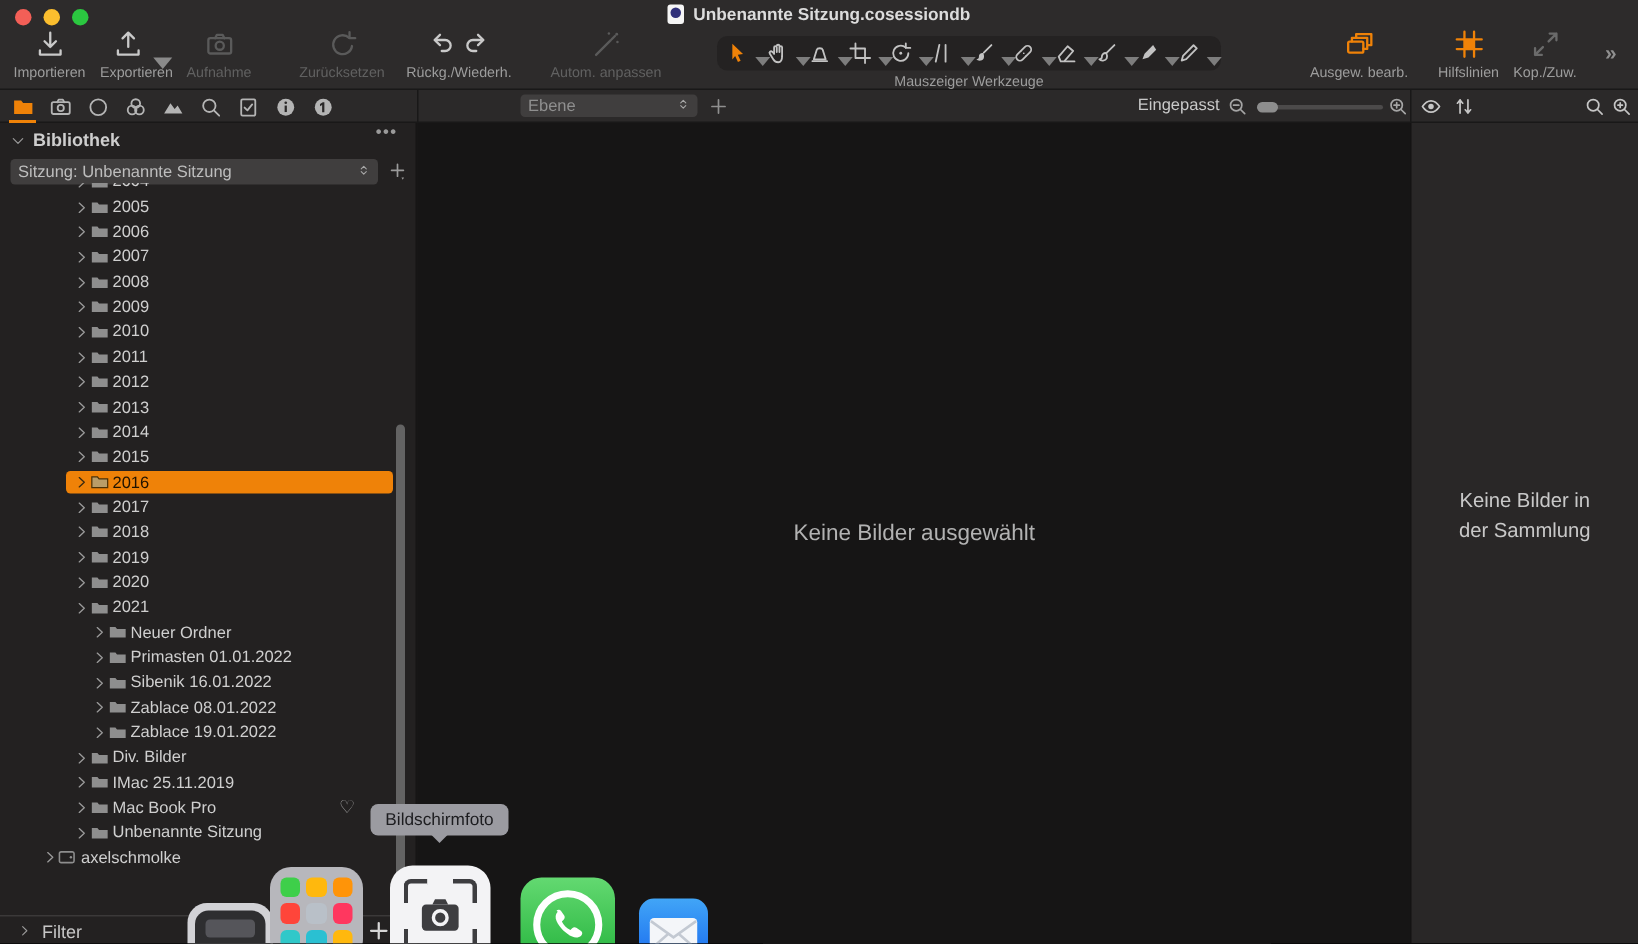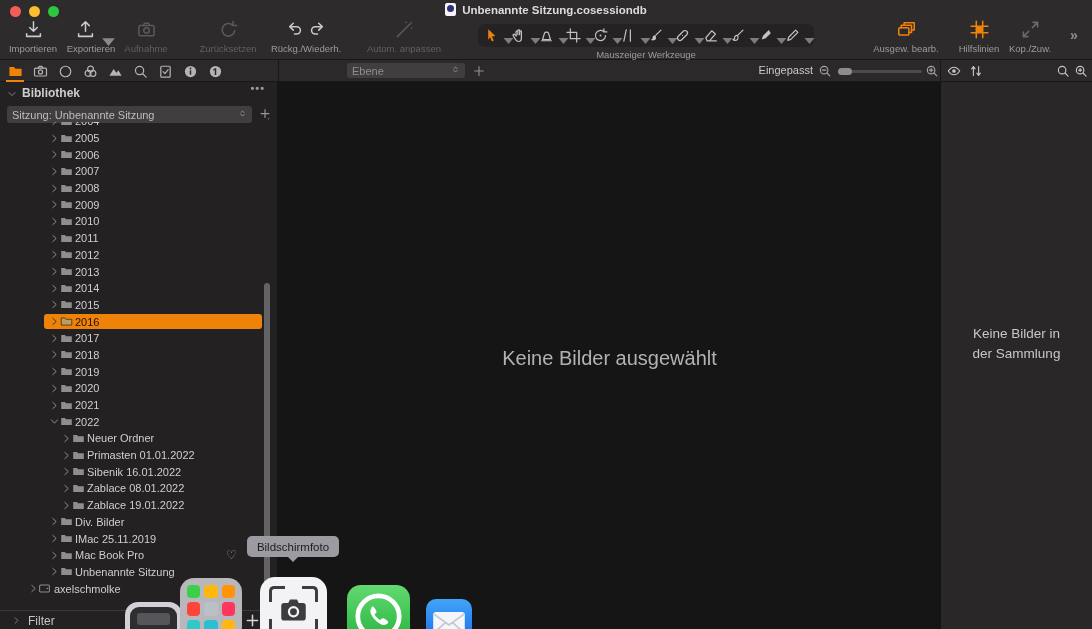--- a/index.html
+++ b/index.html
@@ -69,21 +69,21 @@
   .trow.selected .ticon{color:#8a7448;}
   .tlabel{position:absolute;white-space:nowrap;}
   .theart{position:absolute;left:226px;color:#9a9a9a;font-size:12px;top:1px;}
   .scrollthumb{position:absolute;left:264px;top:201px;width:6px;height:315px;background:#6e6e6e;border-radius:3px;opacity:.85;}
   .filterrow{position:absolute;left:0;bottom:0;width:278px;height:19px;border-top:1px solid #3b3939;background:#232121;box-sizing:border-box;}
   .filterchev{position:absolute;left:12px;top:5px;width:9px;height:9px;color:#9a9a9a;}
   .filterlabel{position:absolute;left:28px;top:3px;font-size:12px;color:#c6c6c6;}
   .filteradd{position:absolute;left:245px;top:2px;width:15px;height:15px;color:#d6d6d6;}
 
   .viewer{position:absolute;left:279px;top:82px;width:661px;height:547px;background:#161515;}
-  .viewer-msg{position:absolute;left:0;top:265px;width:100%;text-align:center;font-size:20px;color:#b2b2b2;}
+  .viewer-msg{position:absolute;left:0;top:265px;width:100%;text-align:center;font-size:15px;color:#b2b2b2;}
   .browser{position:absolute;left:940px;top:82px;width:152px;height:547px;background:#292727;border-left:1px solid #141313;box-sizing:border-box;}
   .browser-msg{position:absolute;left:0;top:242px;width:100%;text-align:center;font-size:13.5px;line-height:20px;color:#c8c8c8;}
 
   
   .dockicon{position:absolute;box-sizing:border-box;}
   .tooltip{position:absolute;left:247px;top:536px;width:92px;height:21px;background:#9b9ba1;border-radius:5px;
     display:flex;align-items:center;justify-content:center;font-size:11.5px;font-weight:500;color:#1d1d20;}
   .tooltip::after{content:"";position:absolute;left:50%;bottom:-5px;margin-left:-6px;border-left:6px solid transparent;border-right:6px solid transparent;border-top:6px solid #9b9ba1;}
   .lp-grid{display:grid;grid-template-columns:repeat(3,1fr);gap:4px;padding:7px;height:100%;box-sizing:border-box;}
   .lp-grid span{border-radius:4px;}
@@ -755,34 +755,20 @@
           </span>
           <span class="ticon" style="left: 60px;">
             <svg viewBox="0 0 16 16">
               <path d="M1.5 3.6h4.6l1.3 1.7h7.1v7.1h-13z" fill="currentColor"></path>
             </svg>
           </span>
           <span class="tlabel" style="left: 75px;">2021</span>
         </div>
         <div class="trow">
           <span class="hl"></span>
-          <span class="tchev" style="left: 50px;">
-            <svg viewBox="0 0 16 16">
-              <path class="s" style="stroke-width:1.6" d="M2.5 5L8 11l5.5-6"></path>
-            </svg>
-          </span>
-          <span class="ticon" style="left: 60px;">
-            <svg viewBox="0 0 16 16">
-              <path d="M1.5 3.6h4.6l1.3 1.7h7.1v7.1h-13z" fill="currentColor"></path>
-            </svg>
-          </span>
-          <span class="tlabel" style="left: 75px;">2022</span>
-        </div>
-        <div class="trow">
-          <span class="hl"></span>
           <span class="tchev" style="left: 62px;">
             <svg viewBox="0 0 16 16">
               <path class="s" style="stroke-width:1.6" d="M5 2.5L11 8l-6 5.5"></path>
             </svg>
           </span>
           <span class="ticon" style="left: 72px;">
             <svg viewBox="0 0 16 16">
               <path d="M1.5 3.6h4.6l1.3 1.7h7.1v7.1h-13z" fill="currentColor"></path>
             </svg>
           </span>

